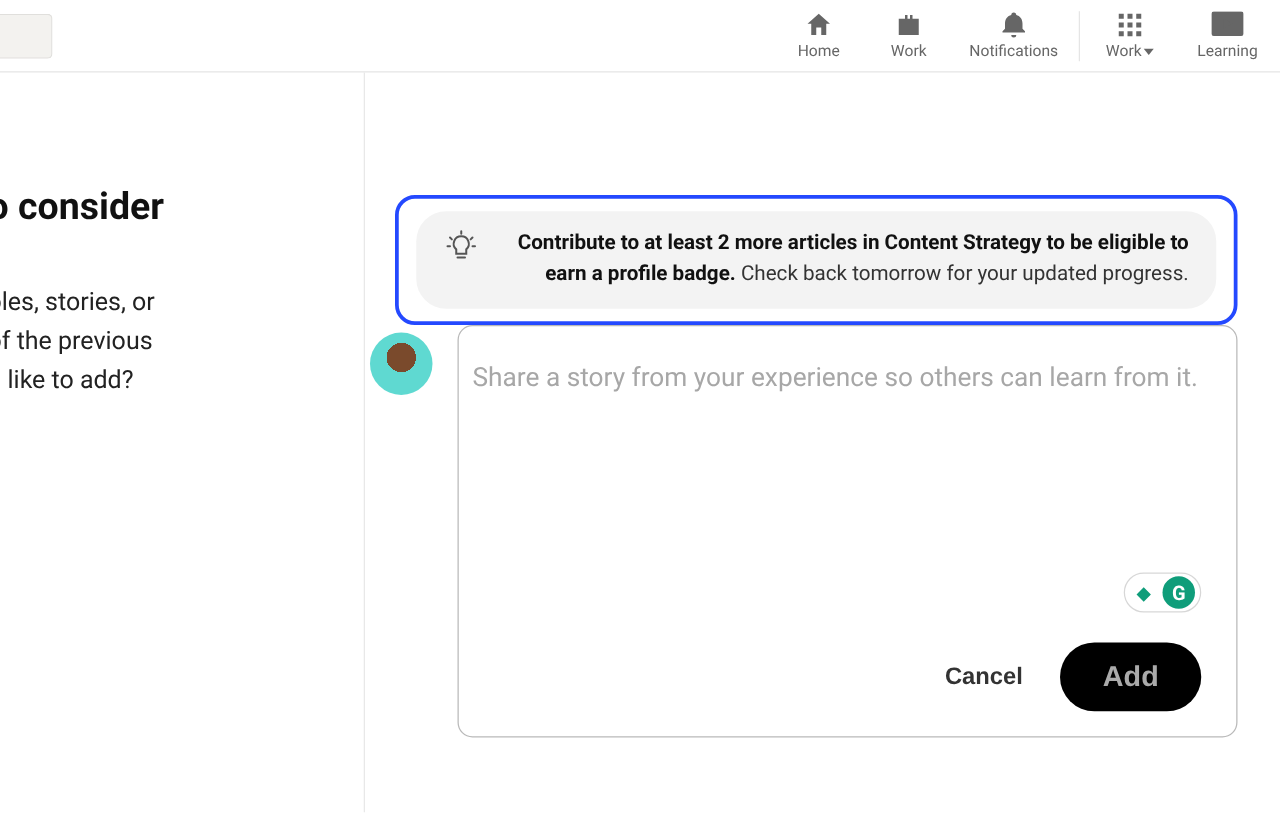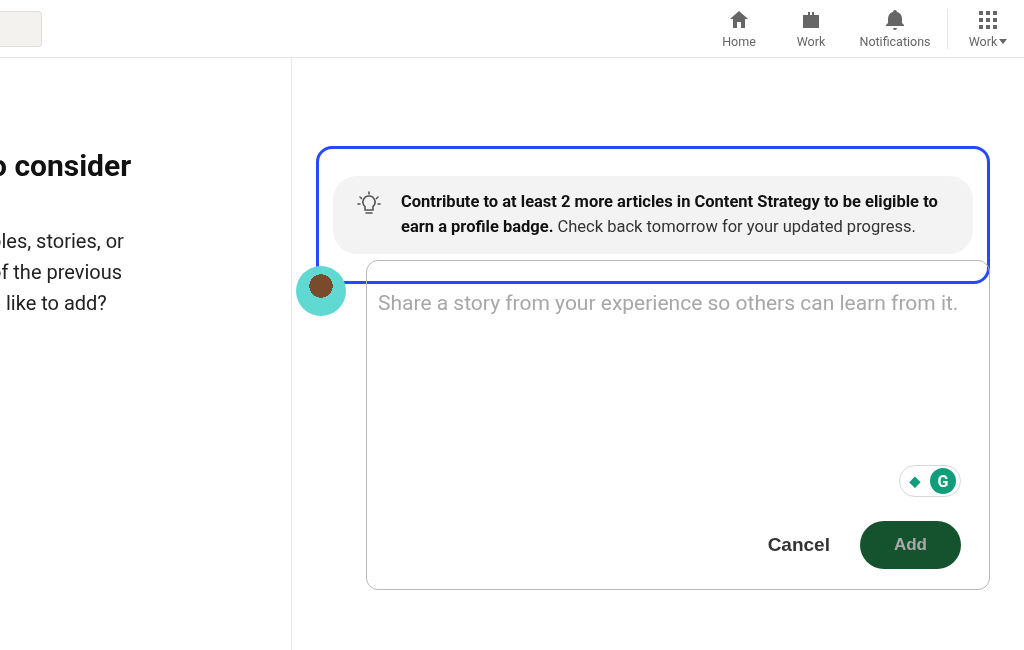--- a/index.html
+++ b/index.html
@@ -106,25 +106,26 @@
   .right-col {
     flex: 1;
     padding: 0 30px 0 0;
     position: relative;
   }
 
   
   .hint-outline {
     position: absolute;
     left: 24px;
-    top: 88px;
+    top: 98px;
     right: 34px;
     border: 3px solid #2449ff;
     border-radius: 16px;
-    padding: 27px 14px;
+    padding: 10px 14px;
+    text-align: right;
   }
   .hint-inner {
     background: #f3f3f3;
     border-radius: 24px;
     padding: 14px 22px;
     display:flex;
     gap: 18px;
   }
   .hint-text {
     font-size: 16.5px;
@@ -195,22 +196,22 @@
     justify-content:flex-end;
     align-items:center;
     gap: 30px;
   }
   .btn-cancel {
     background:none;border:none;
     font-size:19px;font-weight:600;color:#333;
     cursor:pointer;
   }
   .btn-add {
-    background:#14532d;border:none;
-    color:#aaa;font-size:17px;font-weight:600;
+    background:#000000;border:none;
+    color:#aaa;font-size:23px;font-weight:600;
     padding: 14px 34px;border-radius: 30px;
     cursor:not-allowed;
   }
 </style>
 </head>
 <body>
 
 <div class="topnav">
   <div class="search-stub"></div>
 
@@ -261,20 +262,29 @@
             <rect x="9" y="16" width="4" height="4"></rect>
             <rect x="16" y="16" width="4" height="4"></rect>
         </svg>
       </span>
       <span class="me-label">
         <span>Work</span>
         <span class="caret"></span>
       </span>
     </div>
 
+    <div class="nav-item">
+      <span class="nav-icon">
+        <svg width="26" height="22" viewBox="0 0 26 22" fill="none" stroke="#666" stroke-width="1.6">
+          <rect x="1" y="1" width="24" height="18" rx="1"></rect>
+          <path d="M10 6l7 4-7 4z" fill="#666" stroke="none"></path>
+        </svg>
+      </span>
+      <span>Learning</span>
+    </div>
 
   </div>
 </div>
 
 <div class="body-wrap">
 
   <div class="left-col">
     <div class="left-heading">o consider</div>
     <div class="left-body">
       <div>oles, stories, or</div>

